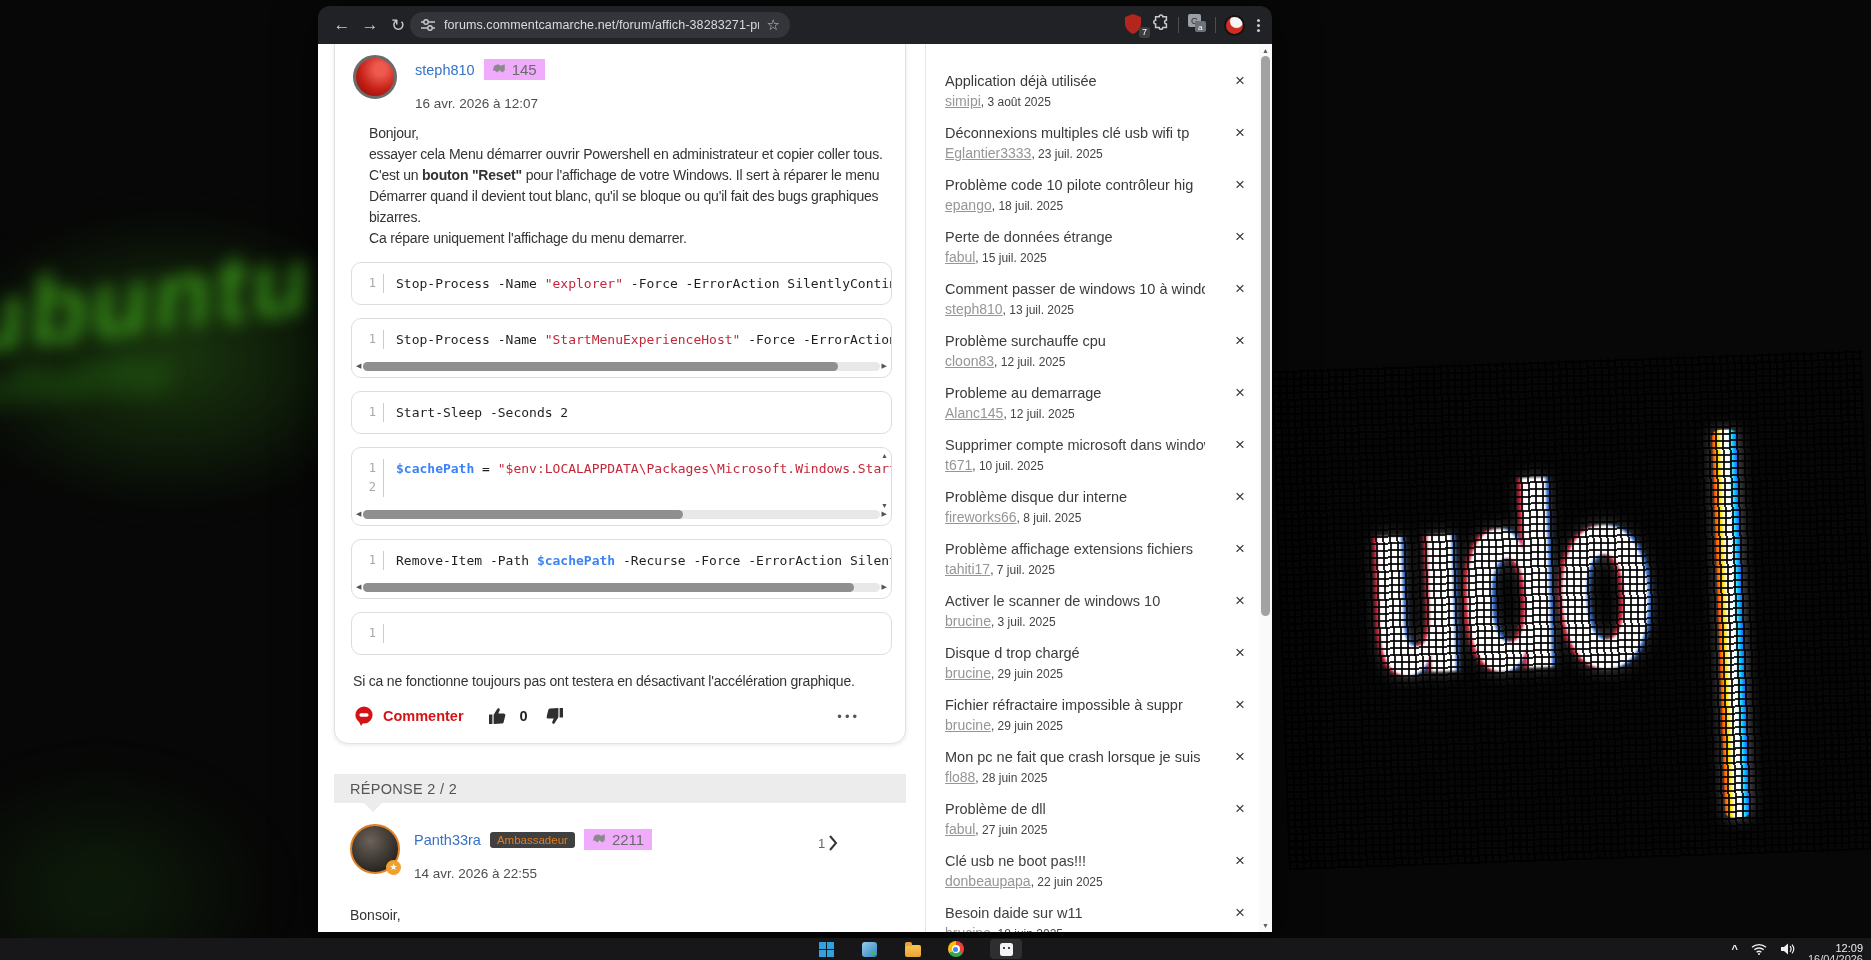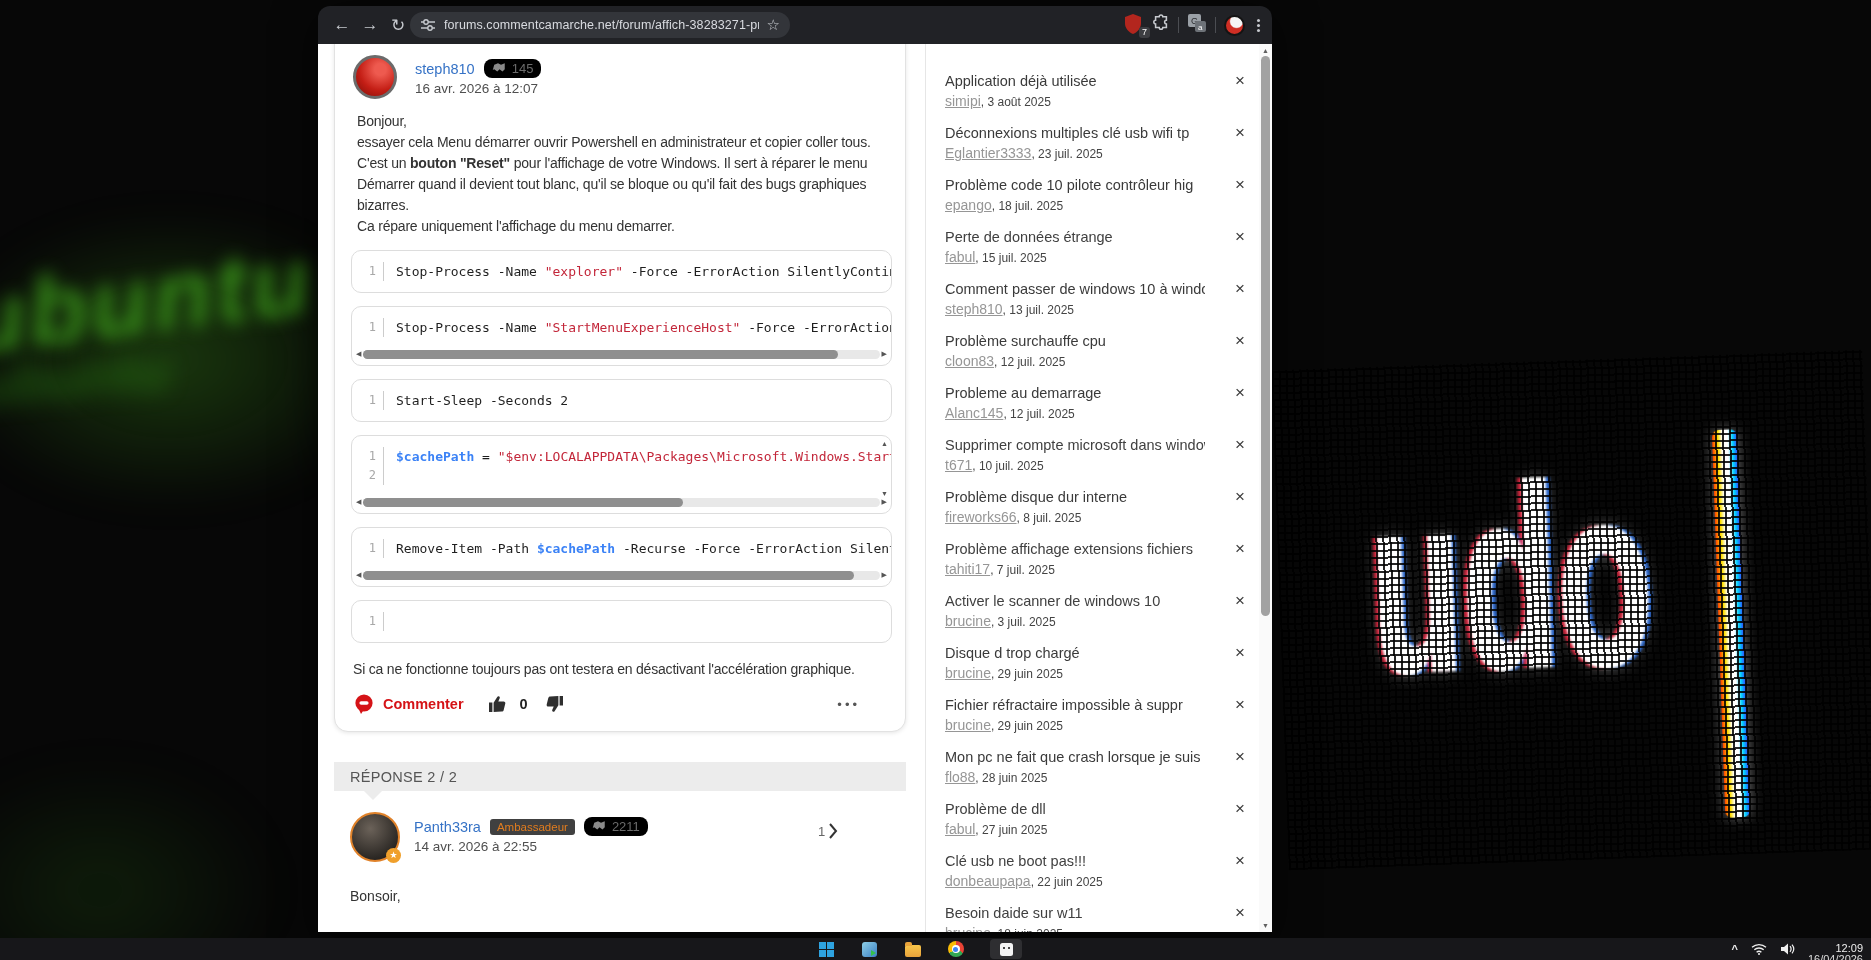--- a/index.html
+++ b/index.html
@@ -59,24 +59,24 @@
 
   
   .card{margin-top:-28px;width:572px;background:#fff;border:1px solid #e2e2e2;border-radius:14px;
     box-shadow:0 1px 4px rgba(0,0,0,.10);padding:38px 13px 12px 16px;}
   .phead{display:flex;align-items:flex-start;margin-left:2px;}
   .av1{width:44px;height:44px;border-radius:50%;border:3px solid #6b6b6b;
     background:radial-gradient(circle at 64% 30%,#ee5a4f 0 16%,#c41e15 58%,#7d0e08);flex:0 0 auto;}
   .phead-info{margin-left:18px;padding-top:4px;}
   .name-row{display:flex;align-items:center;gap:9px;}
   .uname{color:#3572c6;font-size:14.5px;text-decoration:none;}
-  .karma{display:inline-flex;align-items:center;gap:5px;background:#000000;border-radius:8px;
-    padding:2px 8px;color:#6b6b6b;font-size:13px;}
-  .pdate{color:#4f4f4f;font-size:13.5px;margin-top:3px;}
-  .pbody{margin:12px 4px 0 6px;font-size:14px;line-height:21px;color:#333;letter-spacing:-.2px;}
+  .karma{display:inline-flex;align-items:center;gap:5px;background:#f0abfc;border-radius:0;
+    padding:2px 8px;color:#6b6b6b;font-size:15px;}
+  .pdate{color:#4f4f4f;font-size:13.5px;margin-top:16px;}
+  .pbody{margin:12px 4px 0 18px;font-size:14px;line-height:21px;color:#333;letter-spacing:-.2px;}
   .p-line .b{font-weight:bold;}
   #code-blocks{margin-top:13px;}
   .code-block{border:1px solid #ddd;border-radius:10px;margin-bottom:13px;position:relative;overflow:hidden;}
   .code-main{display:flex;padding:11px 0;}
   .gutter{width:32px;text-align:right;padding-right:7px;border-right:1px solid #ccc;
     font-family:"DejaVu Sans Mono",monospace;font-size:12px;line-height:19px;color:#a8a8a8;flex:0 0 auto;}
   .code-lines{padding-left:12px;font-family:"DejaVu Sans Mono",monospace;font-size:13px;line-height:19px;
     color:#1f1f1f;white-space:nowrap;overflow:hidden;flex:1;}
   .tok-str{color:#c3273a;}
   .tok-var{color:#3b82f6;font-weight:bold;}

